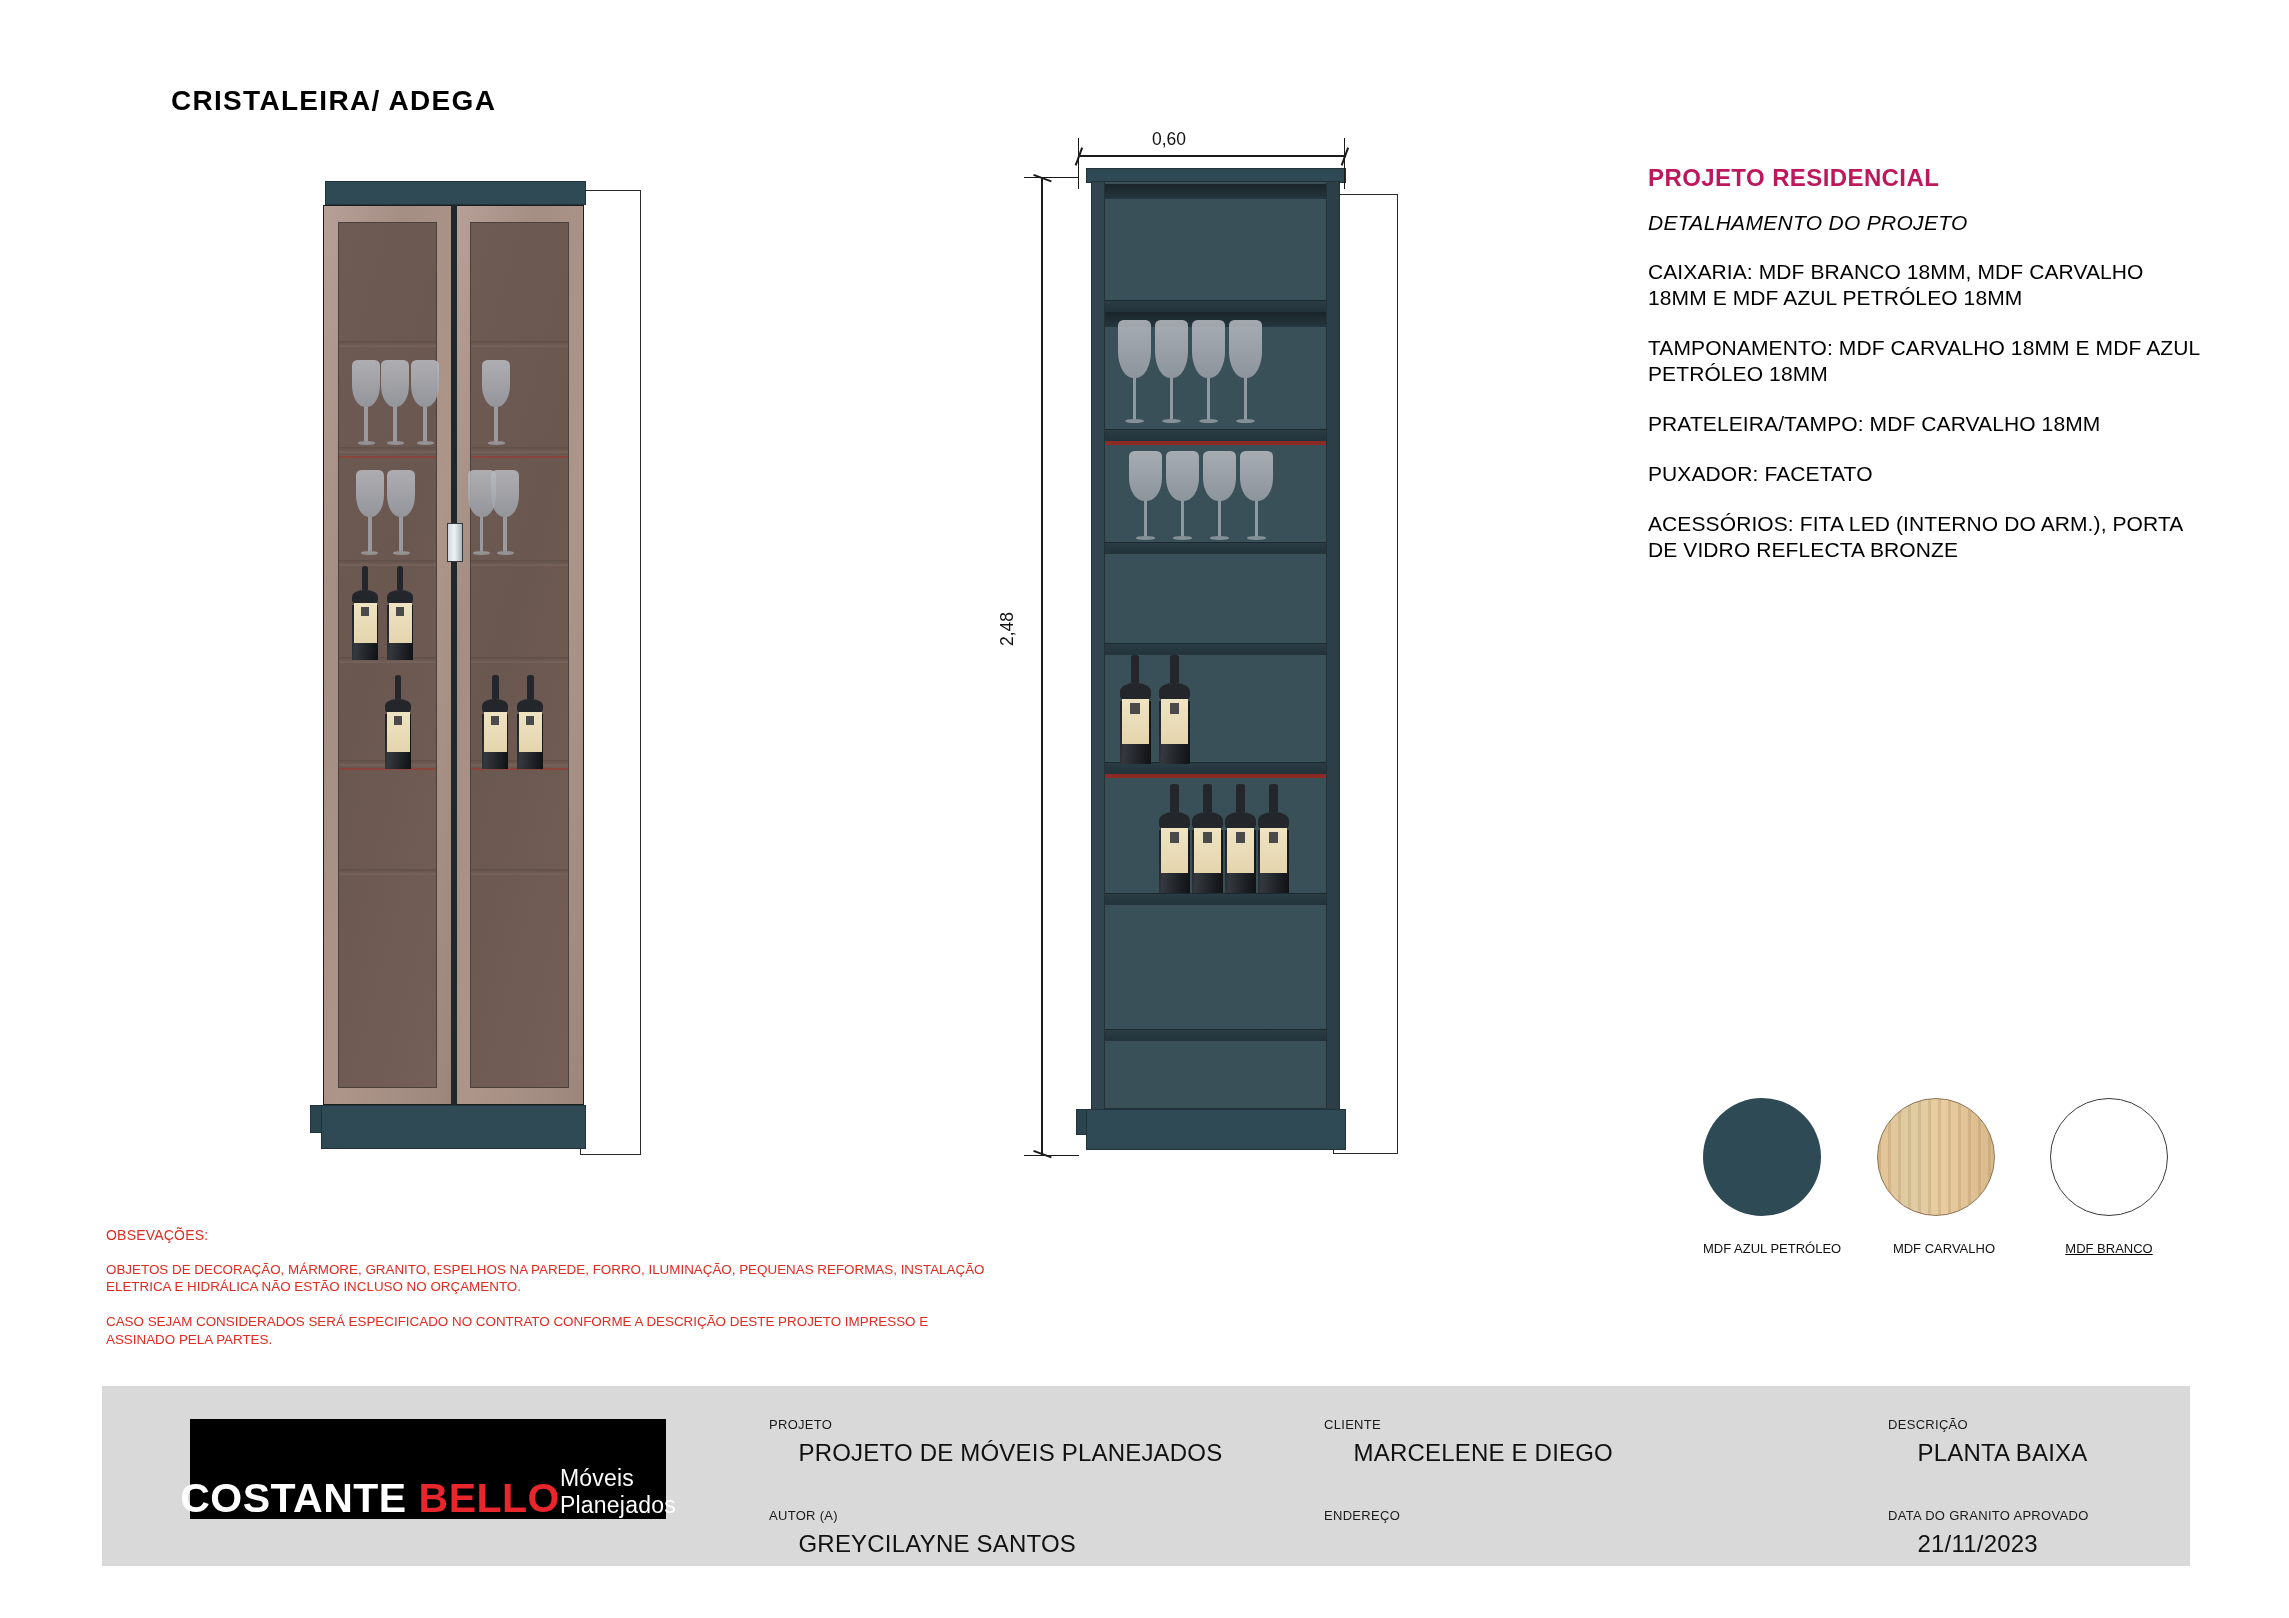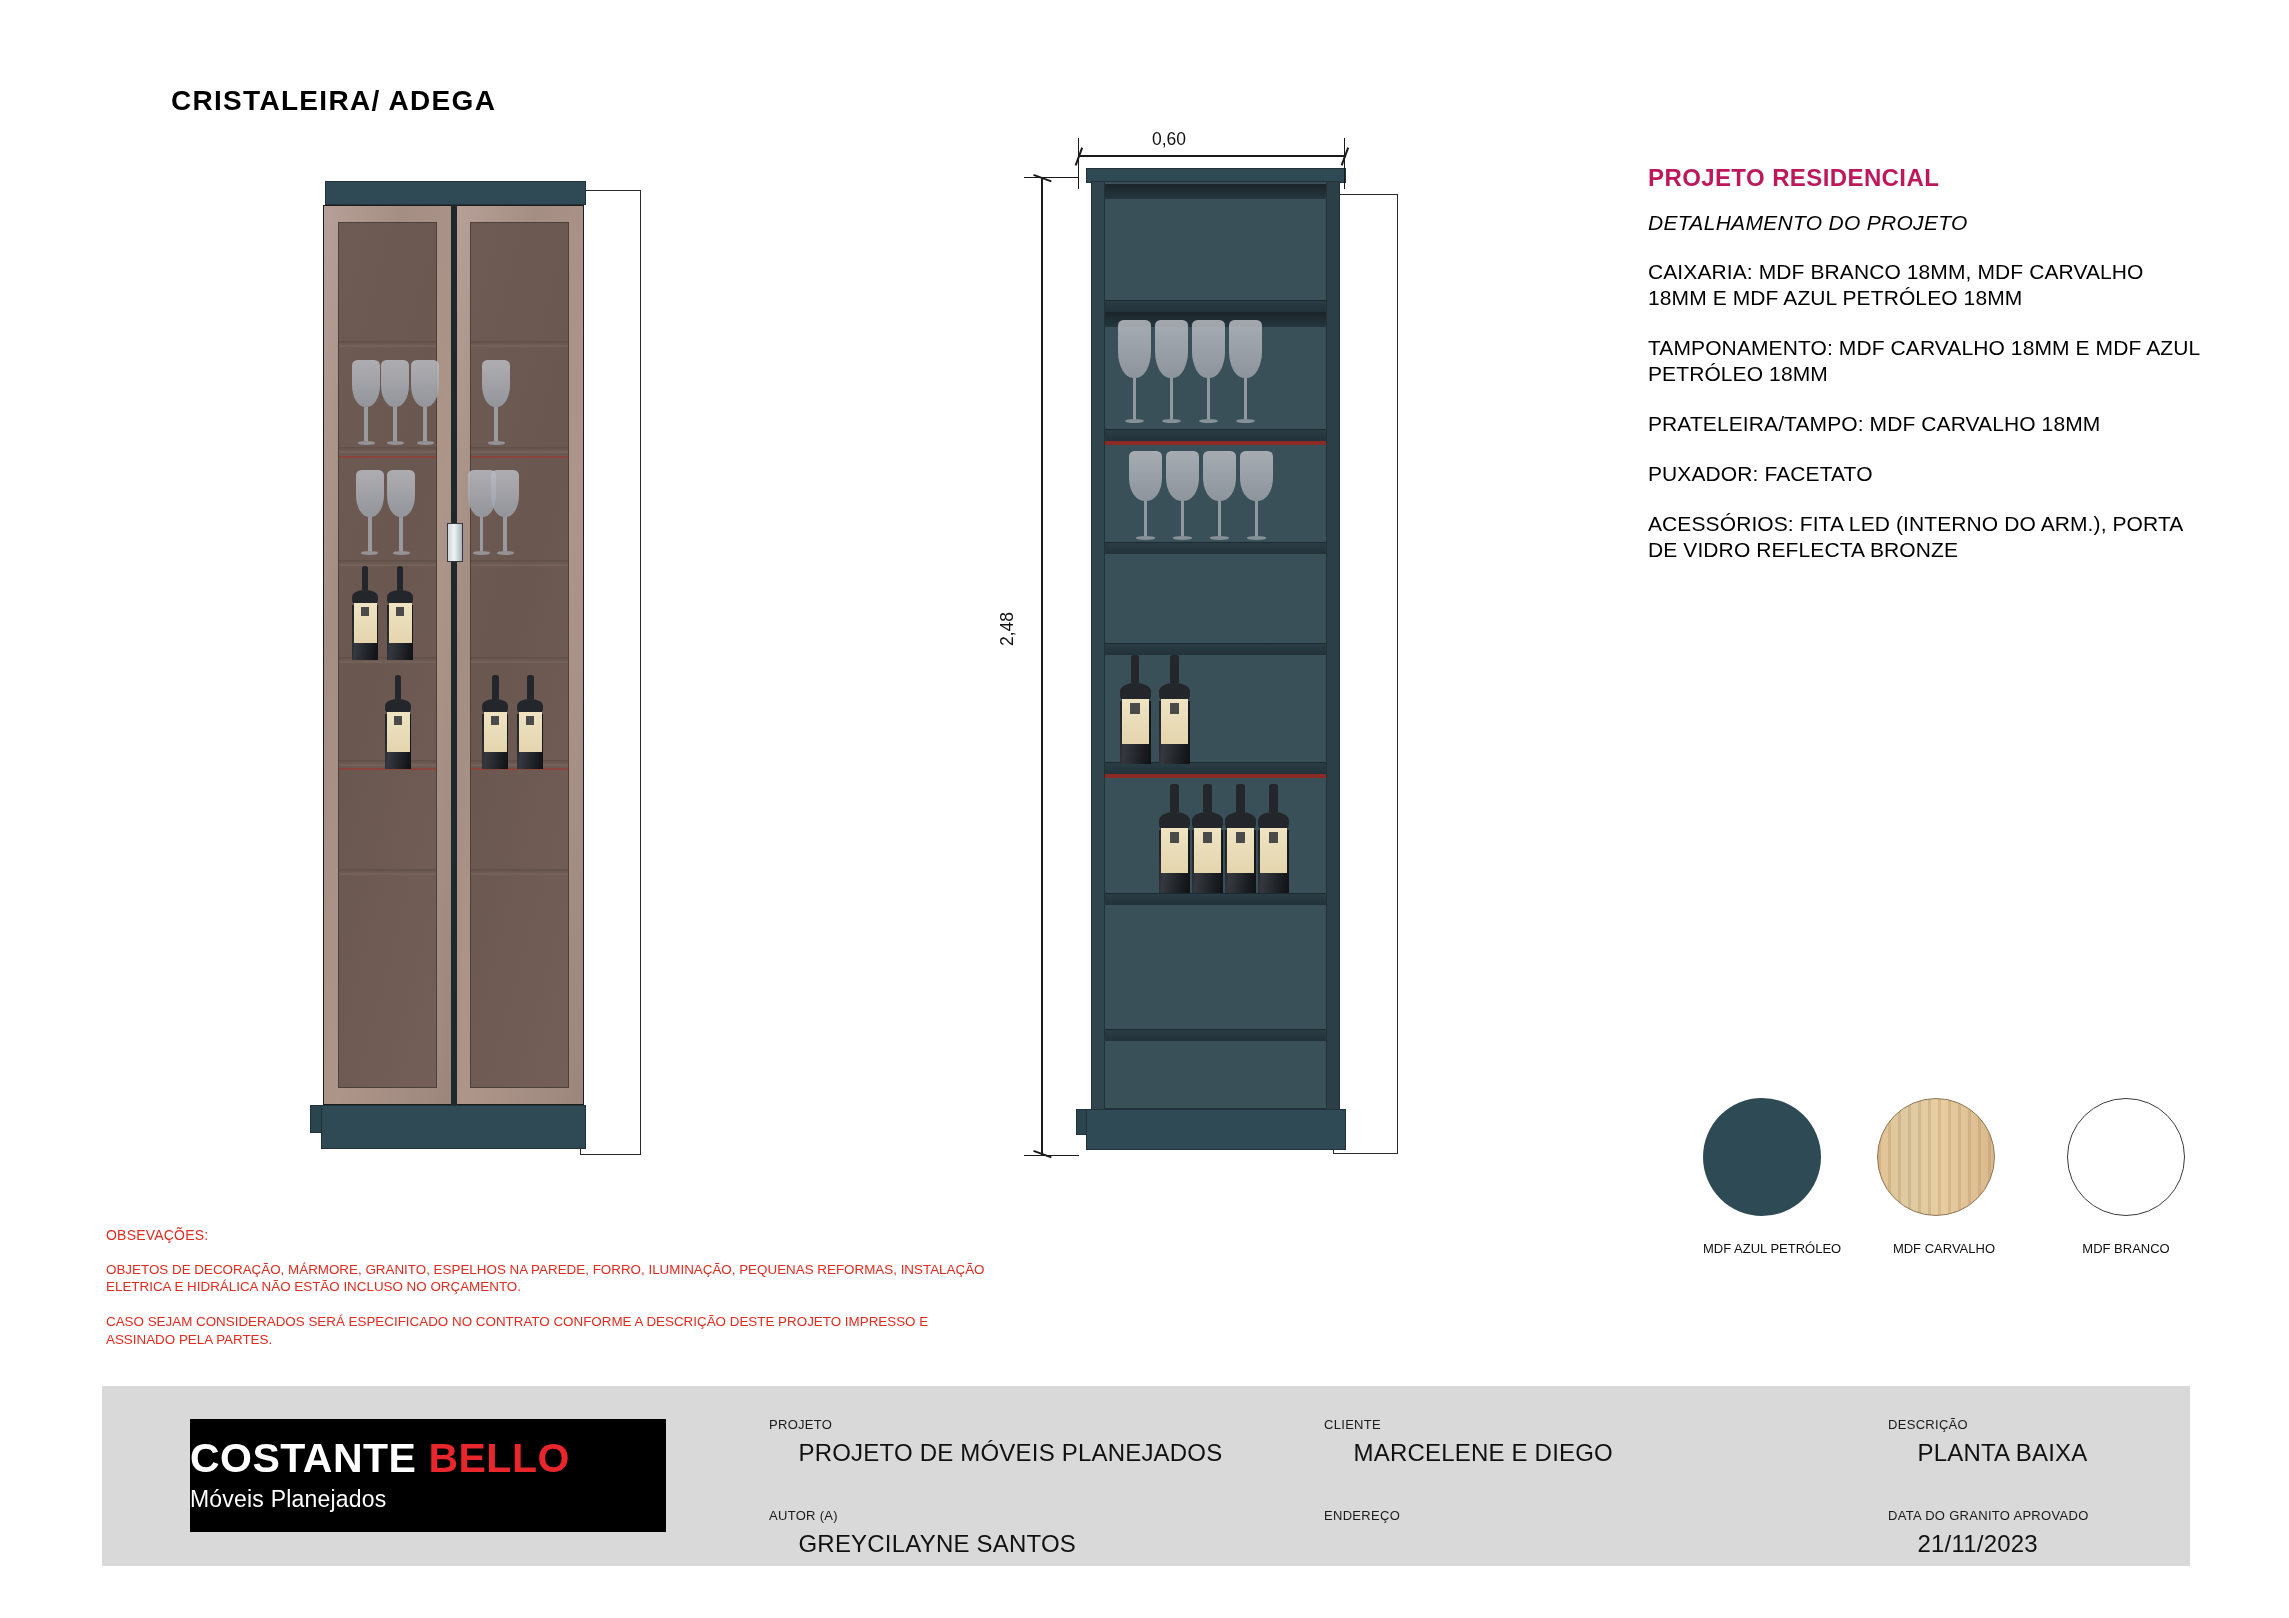--- a/index.html
+++ b/index.html
@@ -153,23 +153,23 @@
   .obs-title { font-size:14px; font-weight:normal; letter-spacing:0.2px; }
   .obs-p { font-size:13.4px; line-height:1.32; margin-top:17.5px; }
   .obs-strong { font-weight:normal; }
 
   
   .titleblock {
     position:absolute; left:102px; top:1386px; width:2088px; height:180px;
     background:#d9d9d9;
   }
   .logo {
-    position:absolute; left:88px; top:33px; width:476px; height:113px;
-    background:#000; display:flex; flex-direction:column;
-    align-items:flex-start; justify-content:center;
+    position:absolute; left:88px; top:33px; width:476px; height:100px;
+    background:#000; display:flex; 
+    align-items:flex-end; justify-content:center;
   }
   .logo-main { font-size:41px; font-weight:bold; letter-spacing:0.5px; line-height:1; }
   .logo-main .w { color:#ffffff; }
   .logo-main .r { color:#e8262b; }
   .logo-sub { color:#ffffff; font-size:23px; margin-top:7.4px; letter-spacing:0.2px; }
 
   .tb-field { position:absolute; }
   .tb-key { font-size:13px; color:#1a1a1a; letter-spacing:0.3px; }
   .tb-val { font-size:24px; color:#111; margin-top:7px; margin-left:29.5px; letter-spacing:0.2px; }
 </style>
@@ -443,21 +443,21 @@
 
   <div class="swatches">
     <div class="sw" style="left:0px;">
       <div class="sw-dot blue"></div>
       <div class="sw-label">MDF AZUL PETRÓLEO</div>
     </div>
     <div class="sw" style="left:174px;text-align:right;">
       <div class="sw-dot oak"></div>
       <div class="sw-label">MDF CARVALHO</div>
     </div>
-    <div class="sw" style="left:364px;">
+    <div class="sw" style="left:347px;text-decoration:underline;">
       <div class="sw-dot white"></div>
       <div class="sw-label">MDF BRANCO</div>
     </div>
   </div>
 
   <div class="obs">
     <div class="obs-title">OBSEVAÇÕES:</div>
     <div class="obs-p">
       <span>OBJETOS DE DECORAÇÃO, MÁRMORE, GRANITO, ESPELHOS NA PAREDE, FORRO, ILUMINAÇÃO, PEQUENAS REFORMAS, INSTALAÇÃO ELETRICA E HIDRÁLICA </span><span class="obs-strong">NÃO ESTÃO INCLUSO NO ORÇAMENTO</span><span>.</span>
     </div>

